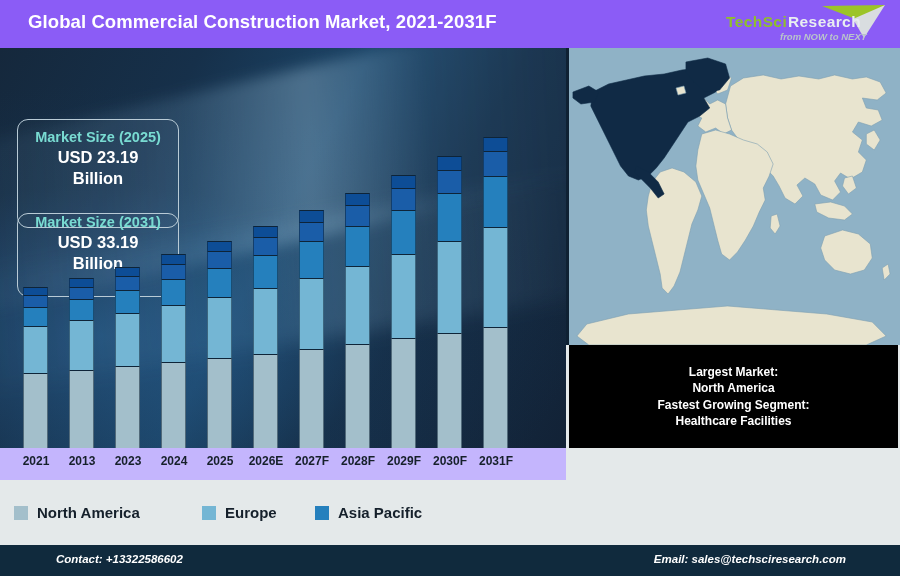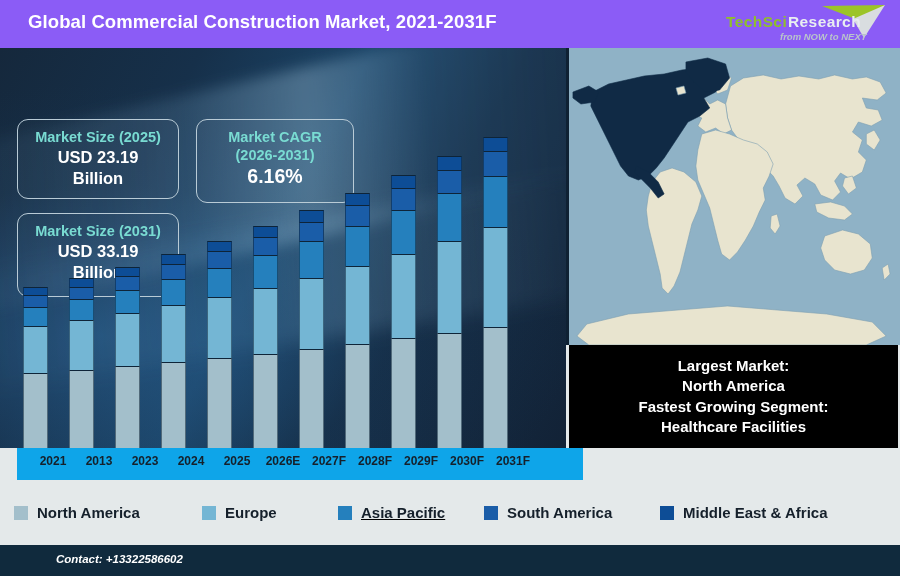--- a/index.html
+++ b/index.html
@@ -55,34 +55,34 @@
     border:1.3px solid #b9cbd6;
     border-radius:11px;
     text-align:center;
     color:#ffffff;
     background:rgba(255,255,255,.015);
   }
   .stat-label { color:#79dbd2; font-weight:bold; font-size:14.5px; line-height:1.22; }
   .stat-value { color:#ffffff; font-weight:bold; font-size:16.5px; line-height:1.28; }
   .stat-value.big { font-size:19.5px; }
 
-  #box-size-2025 { left:17px; top:71px; width:162px; height:80px; padding-top:9px; }
+  #box-size-2025 { left:17px; top:71px; width:162px; height:109px; padding-top:9px; }
   #box-cagr     { left:196px; top:71px; width:158px; height:84px; padding-top:9px; }
-  #box-size-2031 { left:17px; top:165px; width:162px; height:84px; padding-top:9px; }
+  #box-size-2031 { left:17px; top:165px; width:162px; height:84px; }
 
   
   .plot { position:absolute; left:0; top:0; width:566px; height:400px; }
   .bar { position:absolute; width:25px; bottom:0; }
   .seg { width:100%; border-top:1px solid #0e2438; border-left:1px solid rgba(14,36,56,.55); border-right:1px solid rgba(14,36,56,.55); }
   .seg:last-child { border-bottom:none; }
 
   
   .axis {
-    position:absolute; left:17px; top:448px; width:566px; height:32px;
-    background:#0ea5e9;
+    position:absolute; left:0; top:448px; width:566px; height:32px;
+    background:#c4b5fd;
   }
   .xtick {
     position:absolute; top:6px; width:46px; text-align:center;
     font-size:12px; font-weight:bold; color:#16202a;
   }
 
   
   .map-panel {
     position:absolute; left:566px; top:48px; width:334px; height:297px;
     background:#8fb2c6; overflow:hidden;
@@ -90,21 +90,21 @@
   }
   .map-panel svg { display:block; width:100%; height:100%; }
 
   
   .black-box {
     position:absolute; left:569px; top:345px; width:329px; height:103px;
     background:#000000; color:#ffffff;
     display:flex; flex-direction:column; align-items:center; justify-content:center;
     text-align:center;
   }
-  .black-line { font-size:15px; font-weight:bold; line-height:1.35; }
+  .black-line { font-size:12px; font-weight:bold; line-height:1.35; }
 
   
   .legend {
     position:absolute; left:0; top:480px; width:900px; height:65px;
     background:#e4e9ea;
     display:flex; align-items:center;
   }
   .legend-item { display:flex; align-items:center; }
   .swatch { width:14px; height:14px; margin-right:9px; flex:none; }
   .legend-label { font-size:15px; font-weight:bold; color:#15202b; white-space:nowrap; }
@@ -138,25 +138,20 @@
   <div class="chart-panel">
     <div class="sweep"></div>
     <div class="sweep2"></div>
 
     <div class="stat-box" id="box-size-2025">
       <div class="stat-label">Market Size (2025)</div>
       <div class="stat-value">USD 23.19</div>
       <div class="stat-value">Billion</div>
     </div>
 
-    <div class="stat-box" id="box-cagr">
-      <div class="stat-label">Market CAGR</div>
-      <div class="stat-label">(2026-2031)</div>
-      <div class="stat-value big">6.16%</div>
-    </div>
 
     <div class="stat-box" id="box-size-2031">
       <div class="stat-label">Market Size (2031)</div>
       <div class="stat-value">USD 33.19</div>
       <div class="stat-value">Billion</div>
     </div>
 
     <div class="plot" id="plot">
         <div class="bar" style="left: 23px;">
           <div class="seg" style="height: 8.325px; background: rgb(13, 77, 150);"></div>
@@ -295,31 +290,24 @@
 
   <div class="legend" id="legend">
       <div class="legend-item" style="position: absolute; left: 14px;">
         <span class="swatch" style="background: rgb(163, 191, 203);"></span>
         <span class="legend-label">North America</span>
       </div>
       <div class="legend-item" style="position: absolute; left: 202px;">
         <span class="swatch" style="background: rgb(116, 182, 212);"></span>
         <span class="legend-label">Europe</span>
       </div>
-      <div class="legend-item" style="position: absolute; left: 338px; text-decoration: underline;">
+      <div class="legend-item" style="position: absolute; left: 315px;">
         <span class="swatch" style="background: rgb(37, 128, 189);"></span>
         <span class="legend-label">Asia Pacific</span>
       </div>
-      <div class="legend-item" style="position: absolute; left: 484px;">
-        <span class="swatch" style="background: rgb(26, 93, 168);"></span>
-        <span class="legend-label">South America</span>
-      </div>
-      <div class="legend-item" style="position: absolute; left: 660px;">
-        <span class="swatch" style="background: rgb(13, 77, 150);"></span>
-        <span class="legend-label">Middle East &amp; Africa</span>
-      </div>
     </div>
 
   <div class="footer">
     <div class="footer-left">Contact: +13322586602</div>
+    <div class="footer-right">Email: sales@techsciresearch.com</div>
   </div>
 
 </div>
 
 </body></html>

